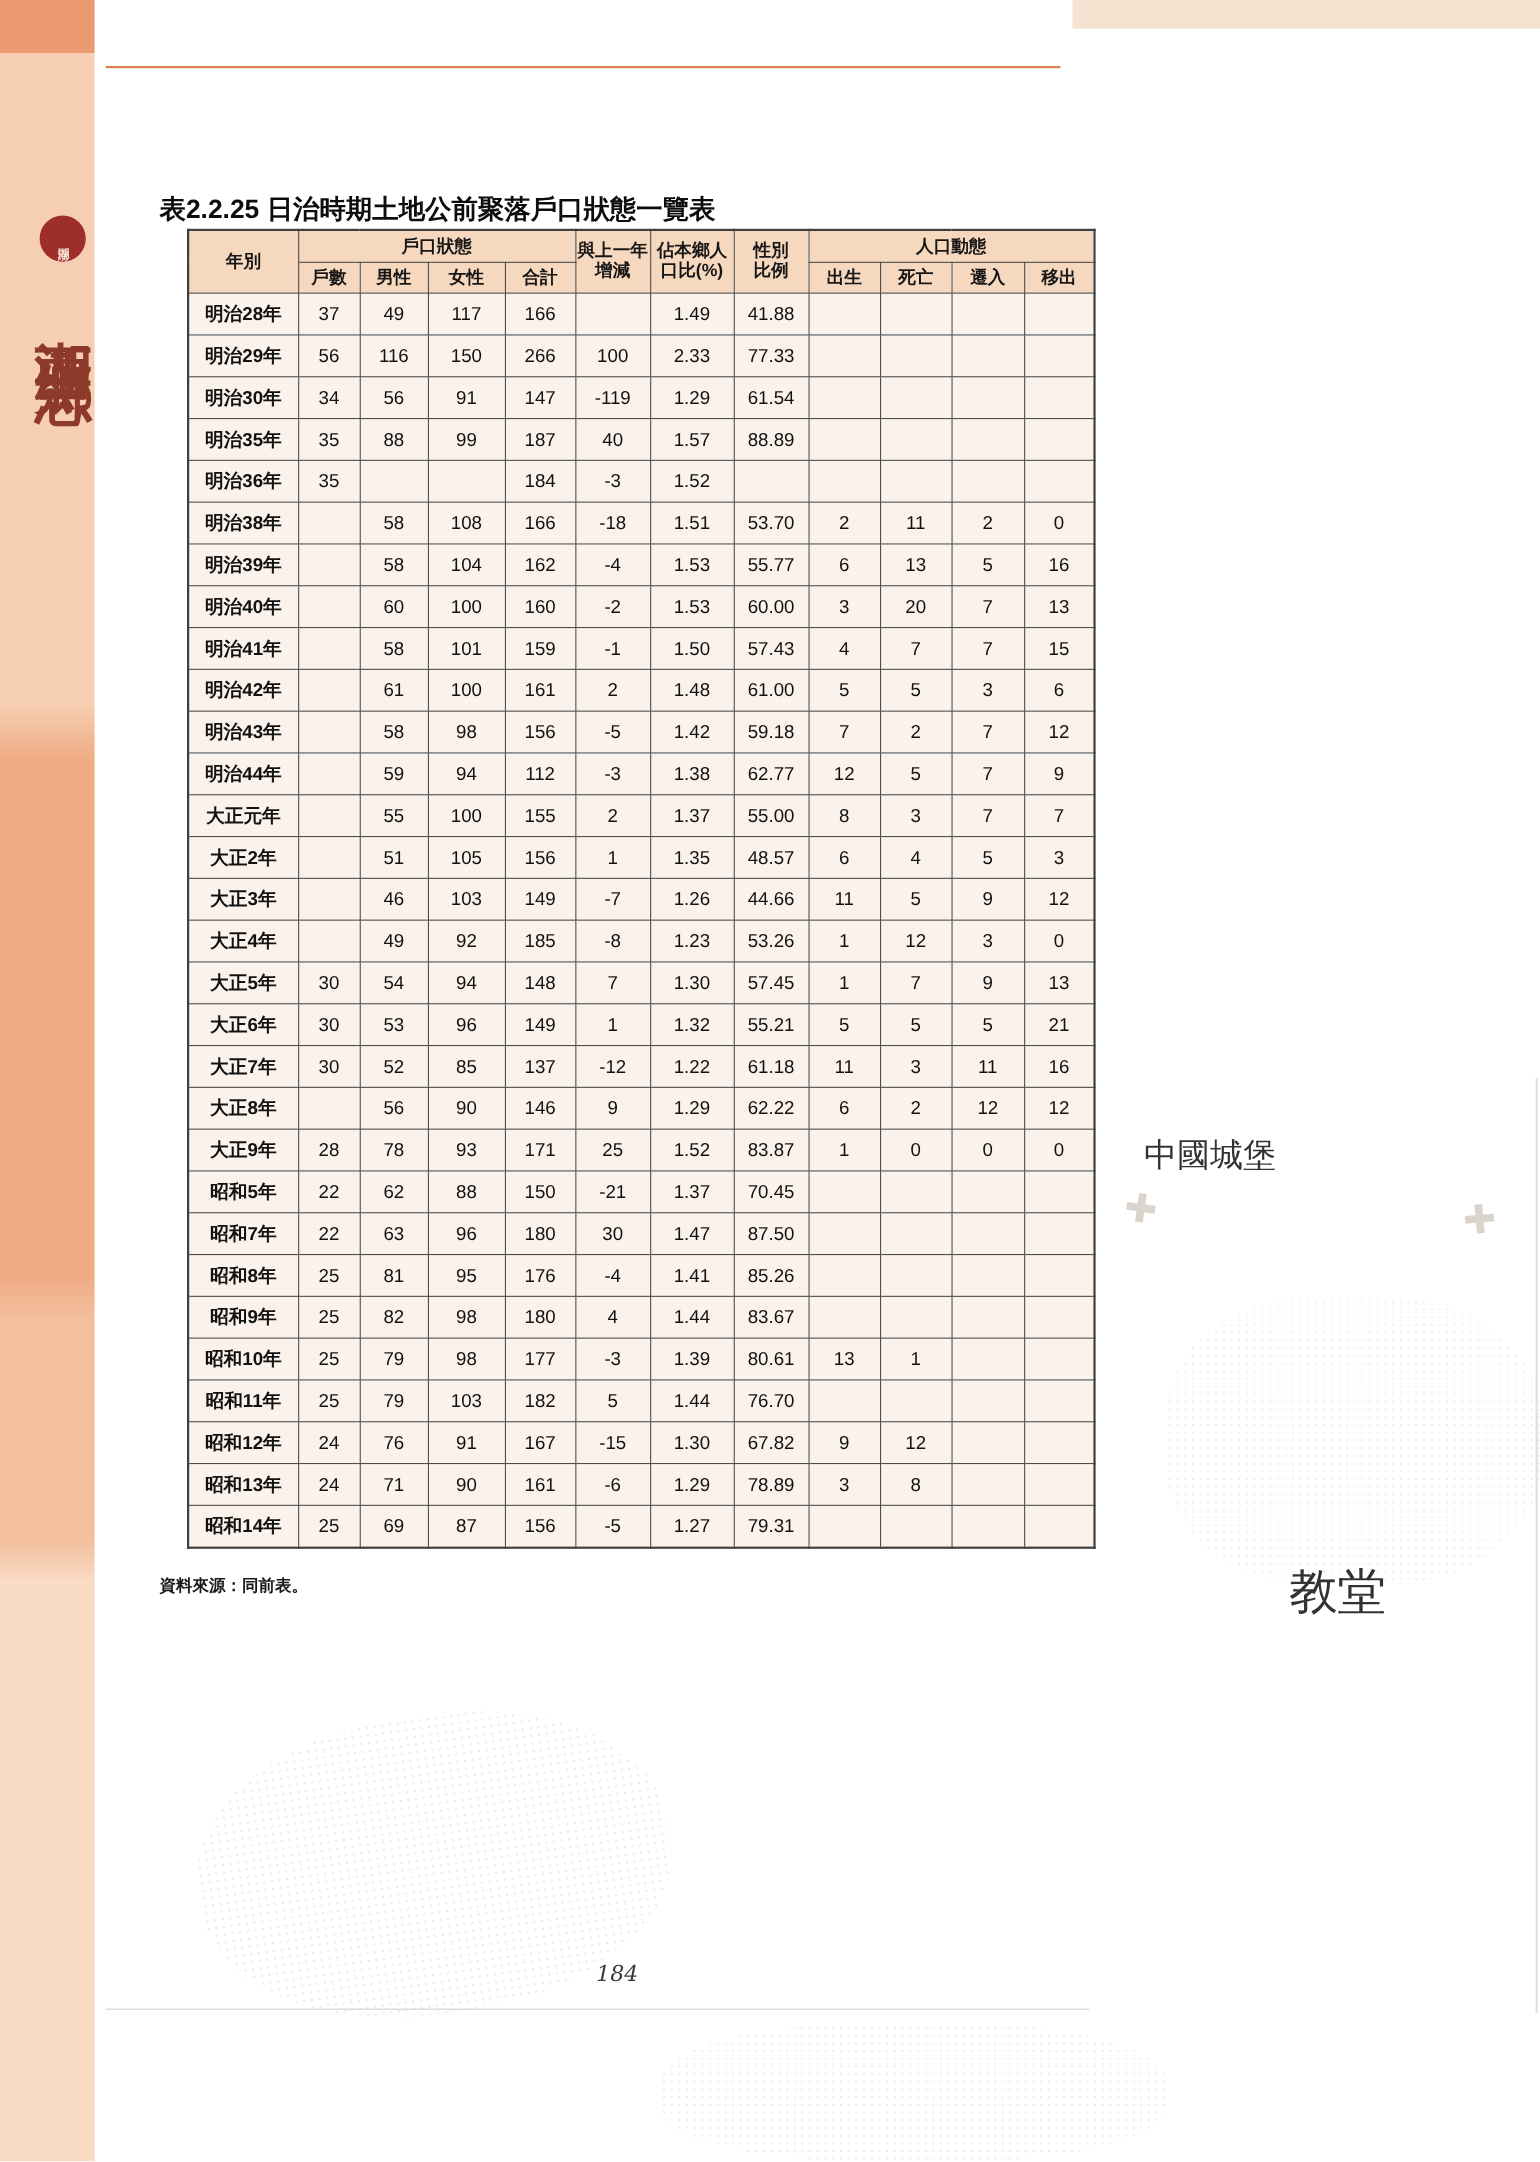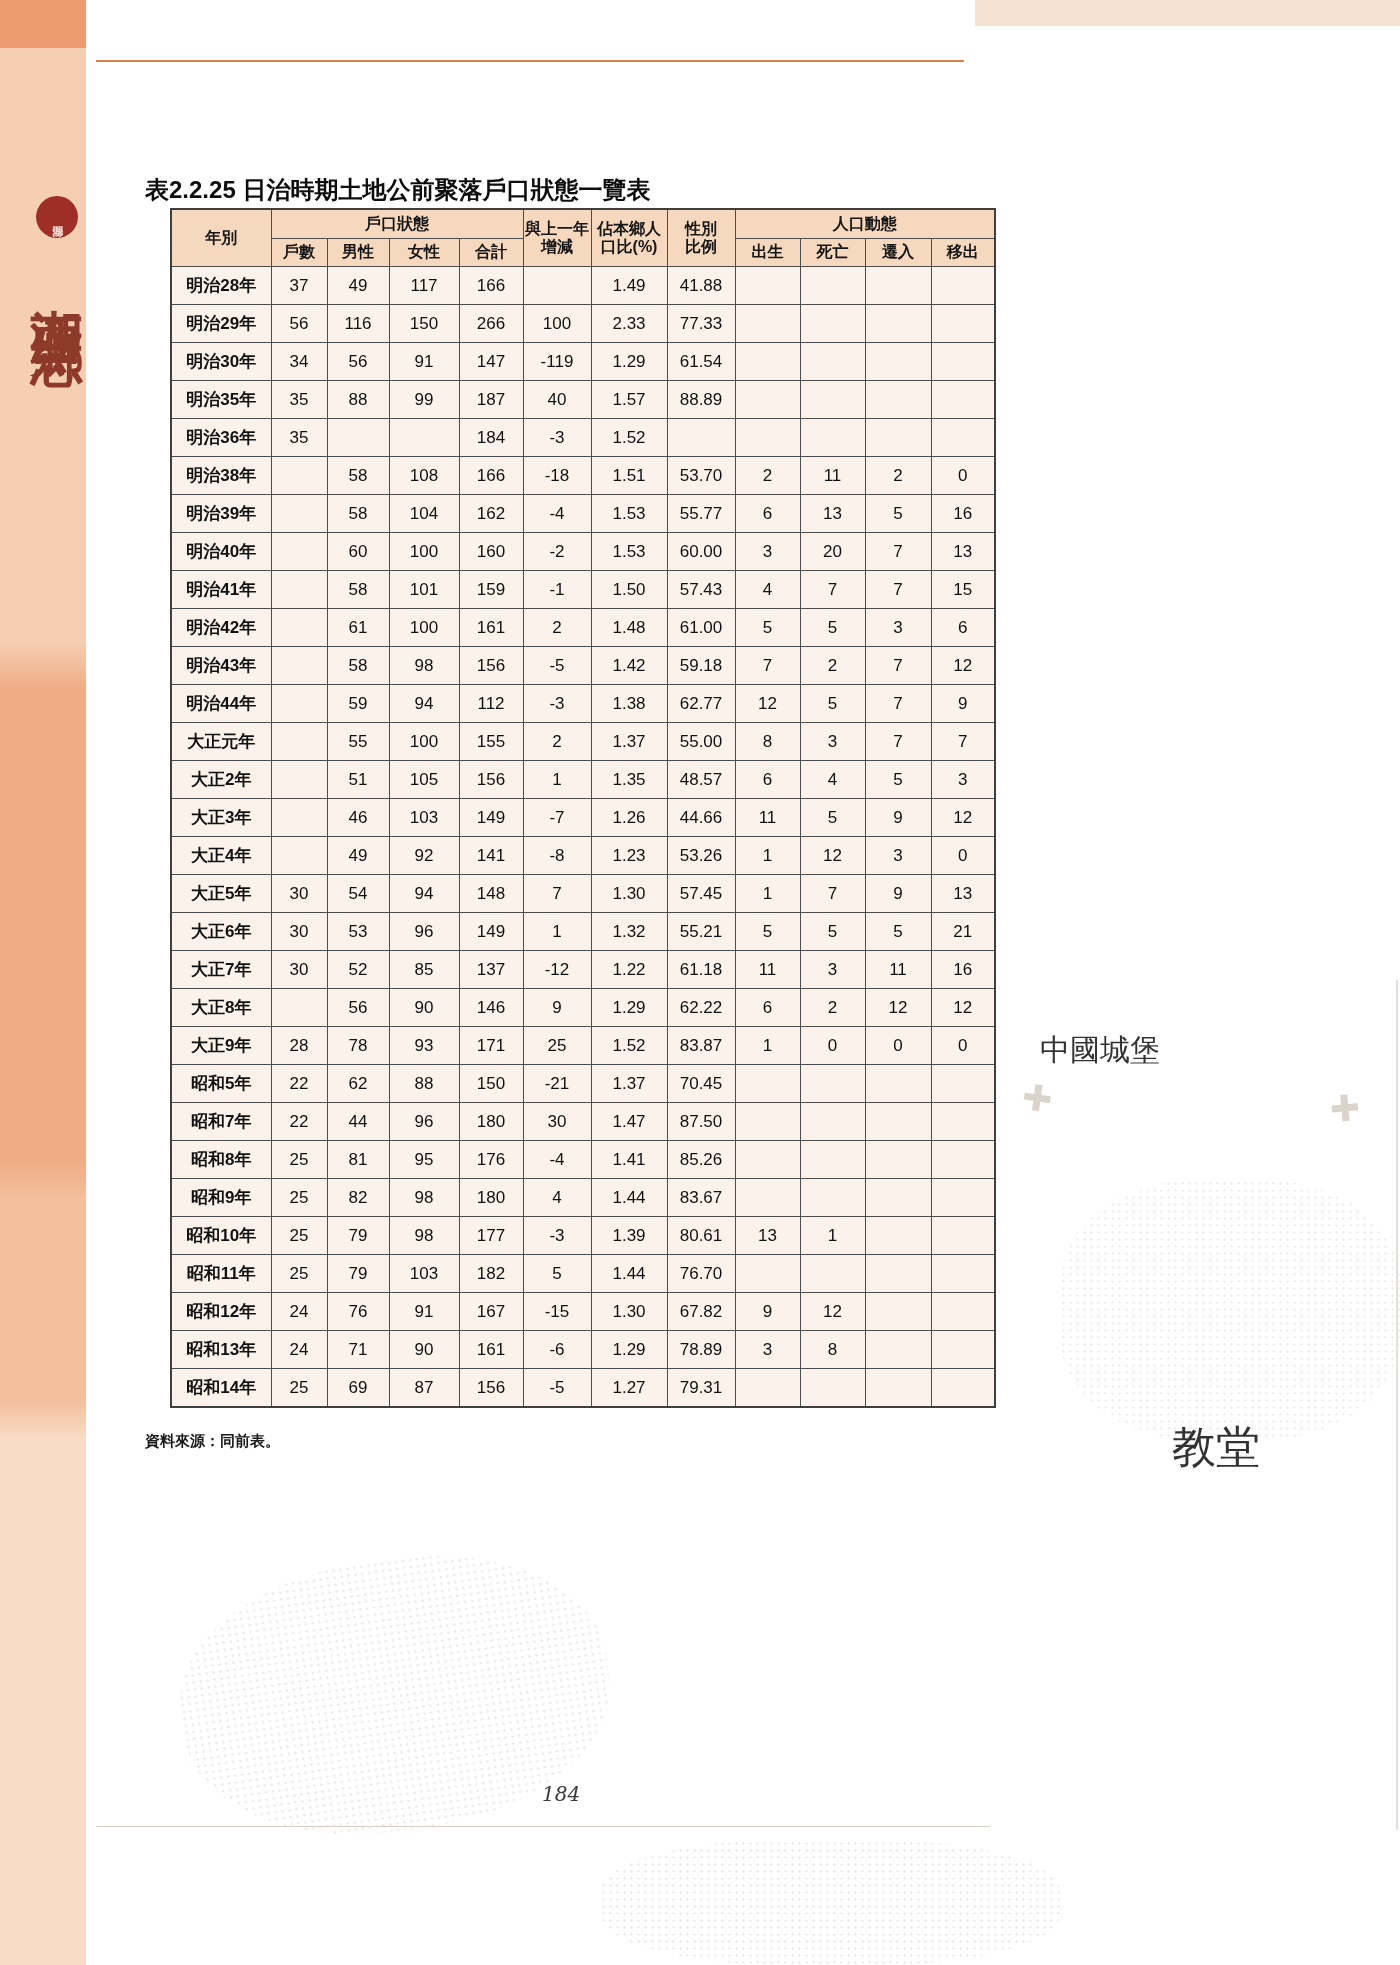--- a/index.html
+++ b/index.html
@@ -385,21 +385,21 @@
           <td>11</td>
           <td>5</td>
           <td>9</td>
           <td>12</td>
         </tr>
         <tr>
           <td class="year">大正4年</td>
           <td></td>
           <td>49</td>
           <td>92</td>
-          <td>141</td>
+          <td>185</td>
           <td>-8</td>
           <td>1.23</td>
           <td>53.26</td>
           <td>1</td>
           <td>12</td>
           <td>3</td>
           <td>0</td>
         </tr>
         <tr>
           <td class="year">大正5年</td>
@@ -481,21 +481,21 @@
           <td>1.37</td>
           <td>70.45</td>
           <td></td>
           <td></td>
           <td></td>
           <td></td>
         </tr>
         <tr>
           <td class="year">昭和7年</td>
           <td>22</td>
-          <td>44</td>
+          <td>63</td>
           <td>96</td>
           <td>180</td>
           <td>30</td>
           <td>1.47</td>
           <td>87.50</td>
           <td></td>
           <td></td>
           <td></td>
           <td></td>
         </tr>

